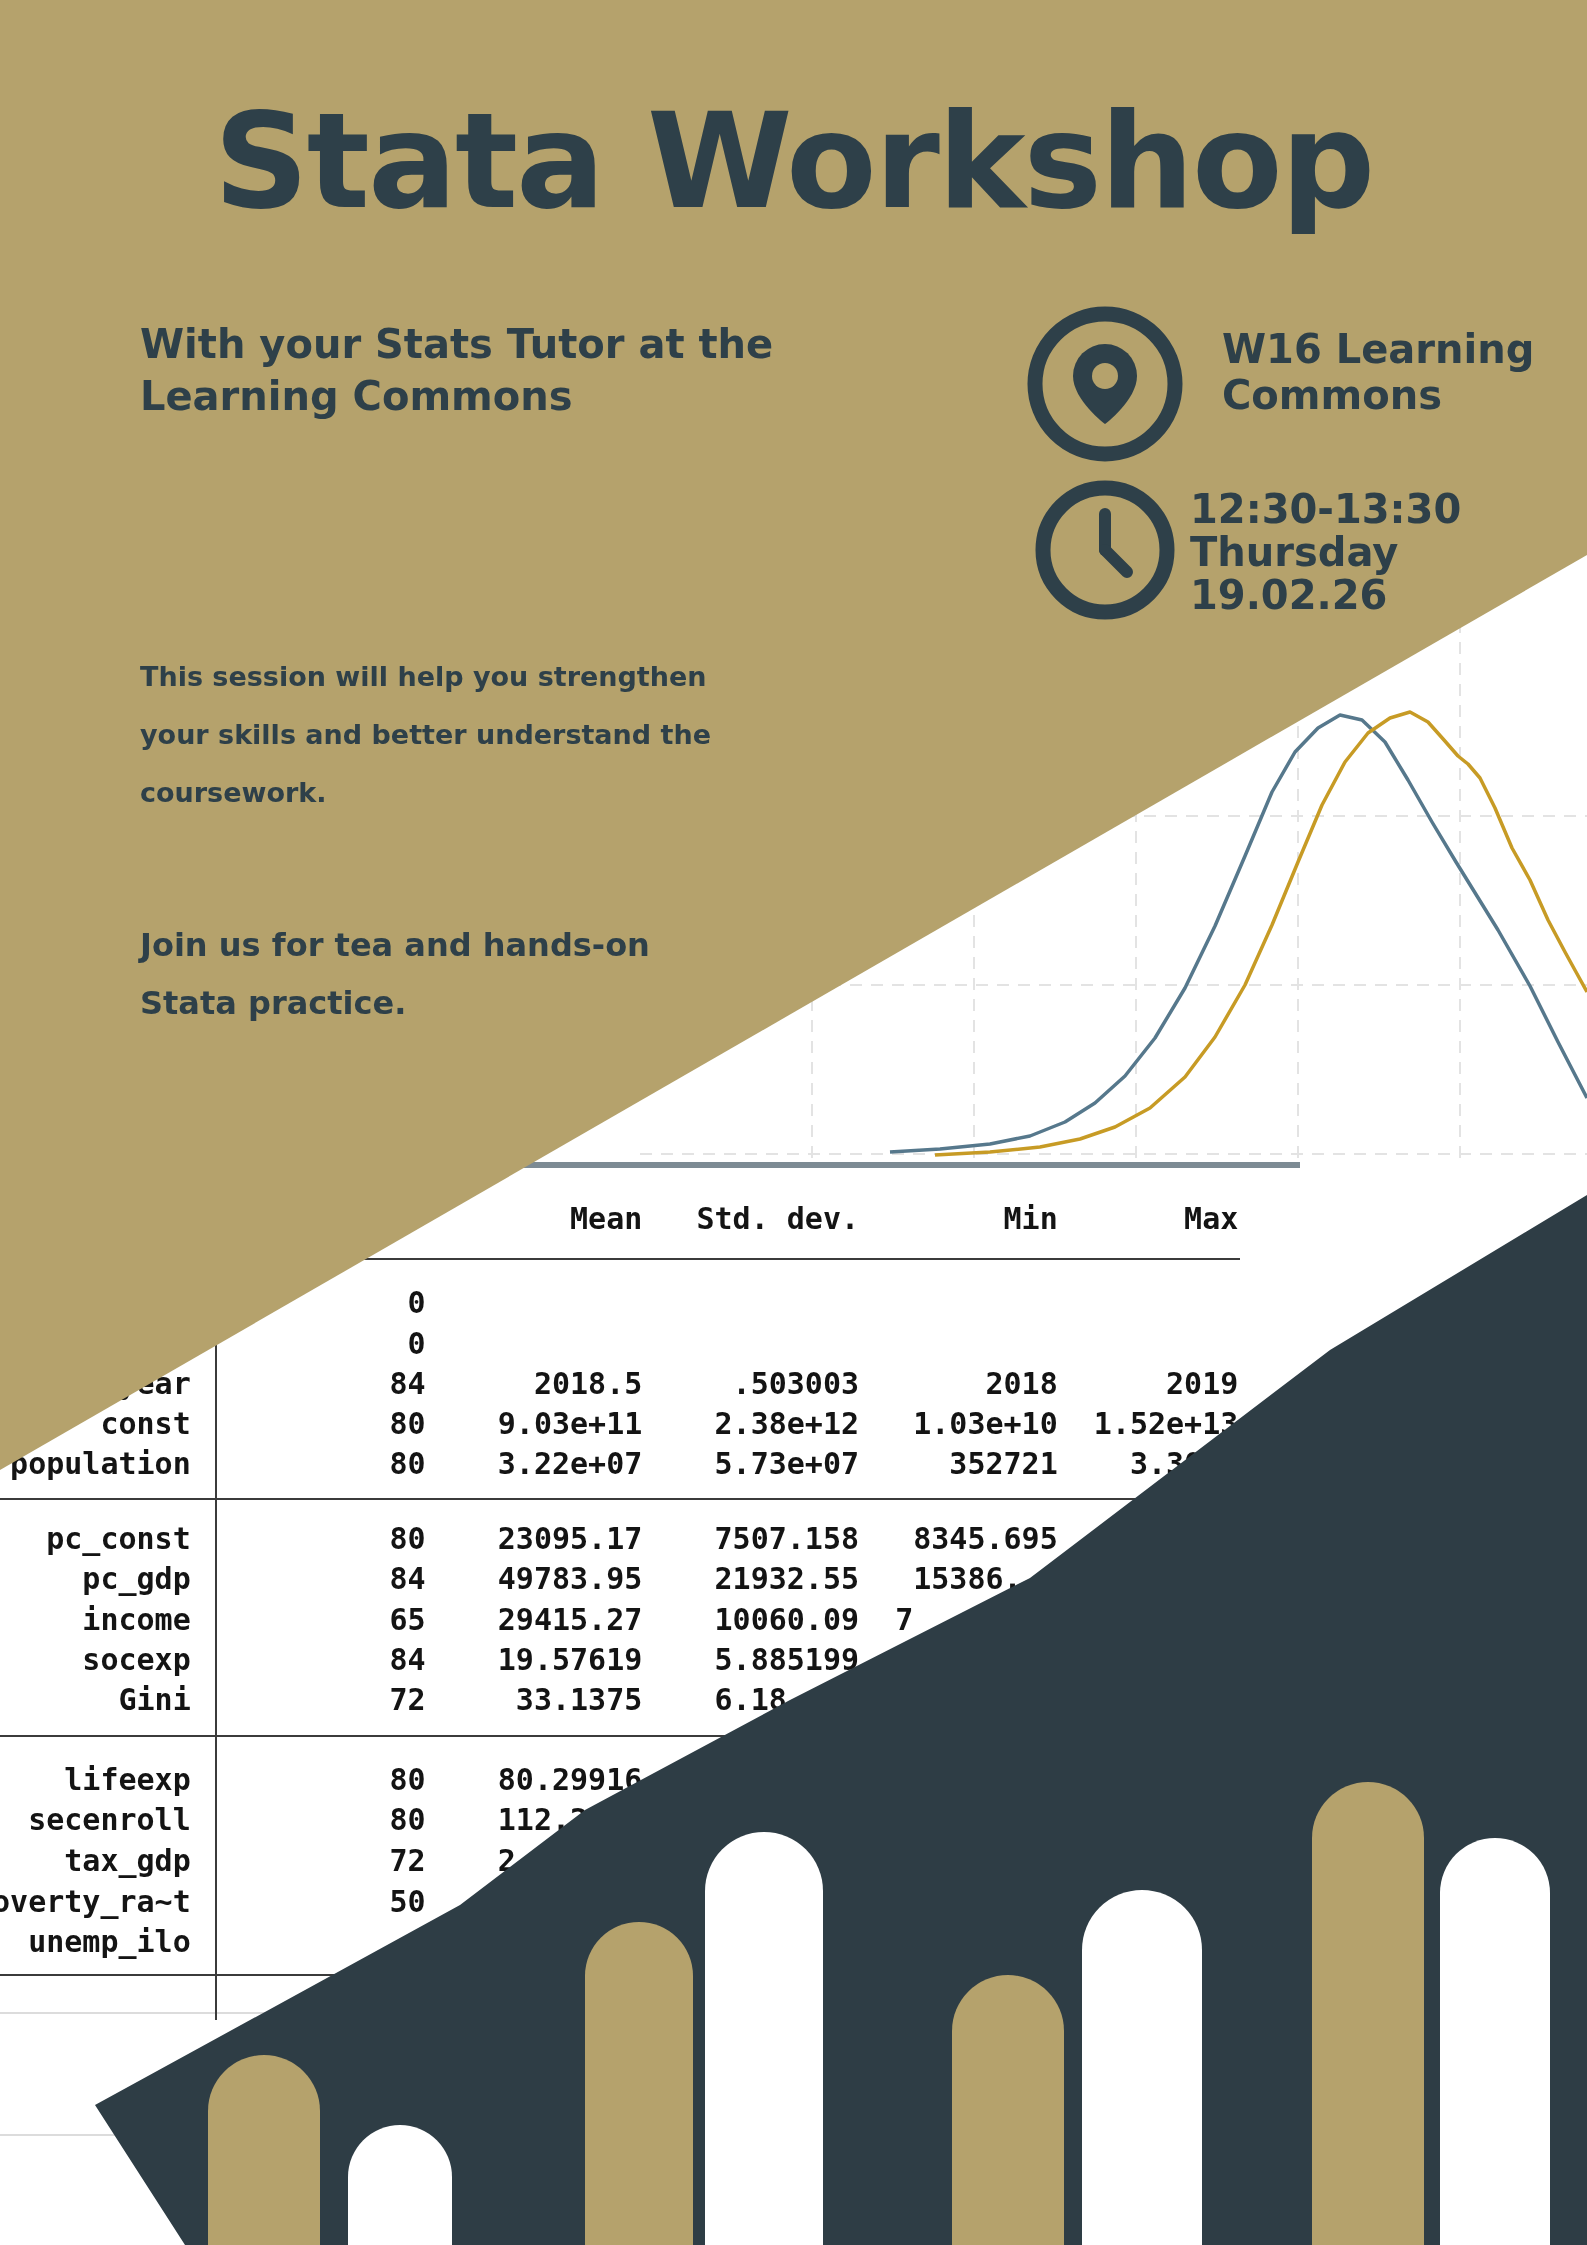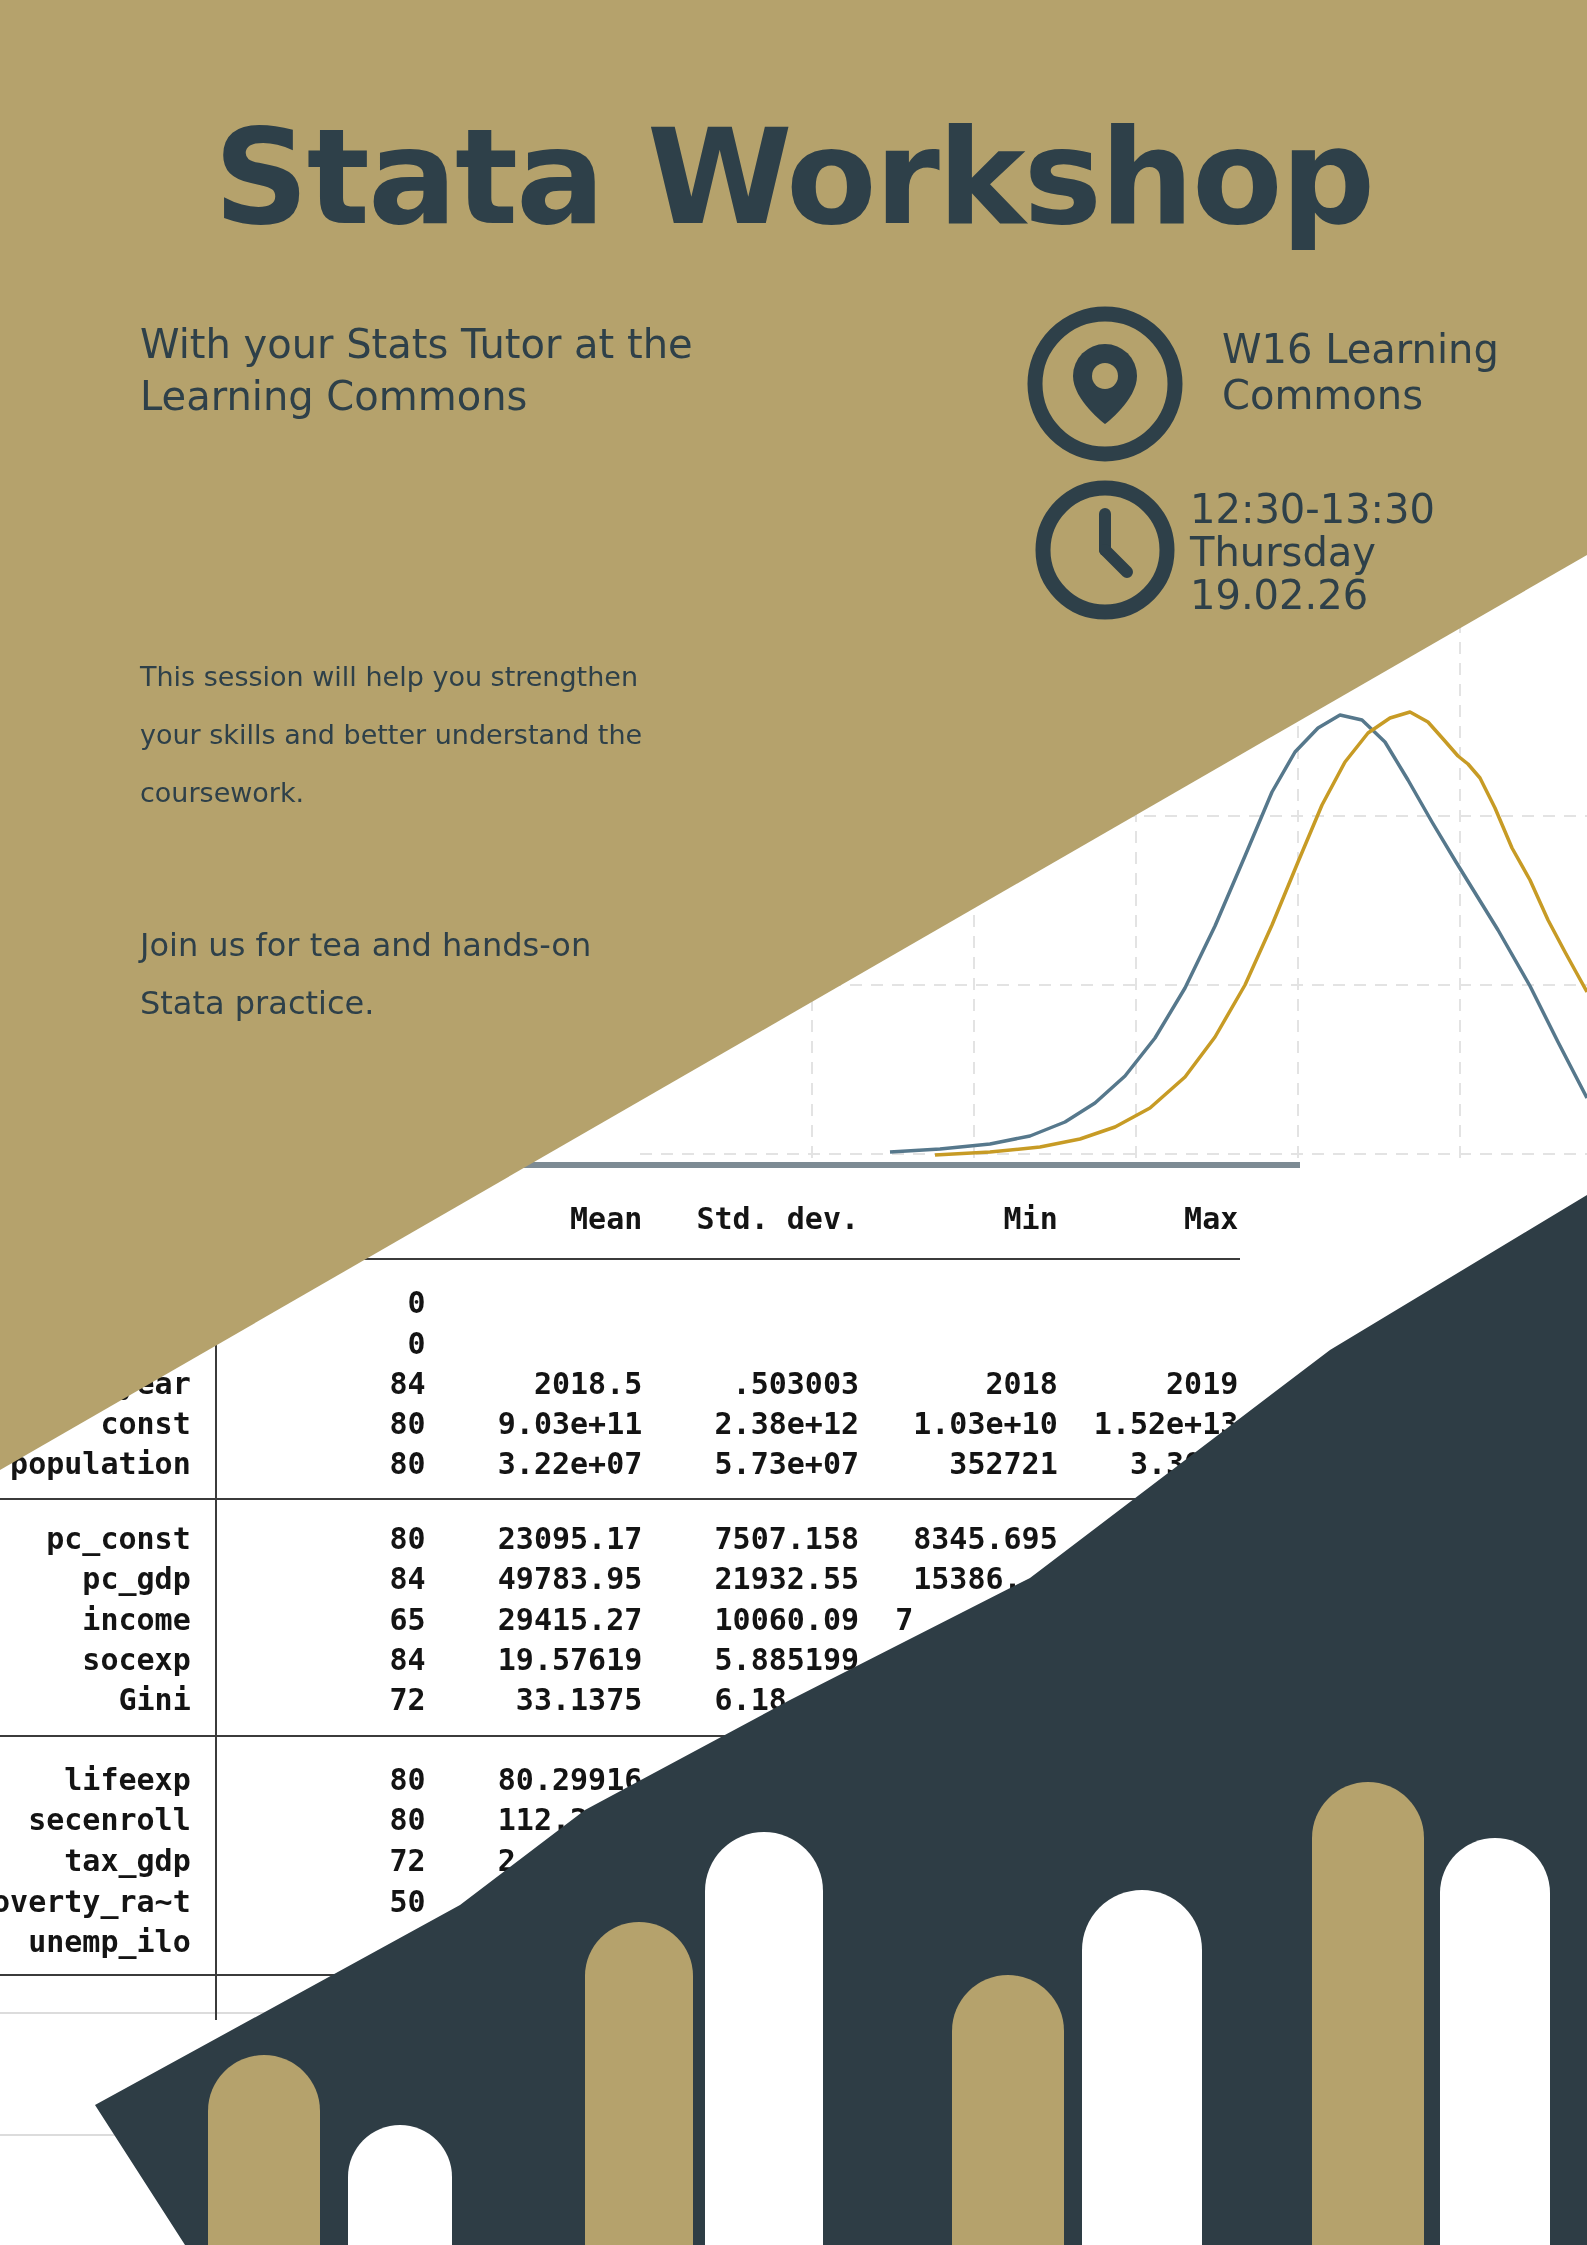--- a/index.html
+++ b/index.html
@@ -3,24 +3,24 @@
 <meta charset="utf-8">
 <style>
   html,body{margin:0;padding:0;background:#888;}
   .poster{
     position:relative;width:1587px;height:2245px;overflow:hidden;
     background:var(--white);font-family:"DejaVu Sans","Liberation Sans",sans-serif;
   }
   .layer{position:absolute;left:0;top:0;width:1587px;height:2245px;pointer-events:none;}
   
   .title{
-    position:absolute;left:0;top:100px;width:1587px;text-align:center;
+    position:absolute;left:0;top:84px;width:1587px;text-align:center;
     font-size:132px;font-weight:bold;letter-spacing:-2px;color:var(--ink);
   }
-  .txtblock{position:absolute;color:var(--ink);font-weight:normal;}
+  .txtblock{position:absolute;color:var(--ink);font-weight:bold;}
   .subtitle{left:140px;top:318px;font-size:40px;line-height:52px;}
   .para1{left:140px;top:548px;font-size:40px;line-height:54px;}
   .para2{left:140px;top:648px;font-size:27px;line-height:58px;}
   .para3{left:140px;top:916px;font-size:32px;line-height:58px;}
   .loc-text{left:1190px;top:326px;font-size:40px;line-height:46px;margin-left:32px;}
   .time-text{left:1190px;top:488px;font-size:40px;line-height:43px;}
   .icon{position:absolute;}
   
   .tline{
     position:absolute;left:-26px;white-space:pre;

